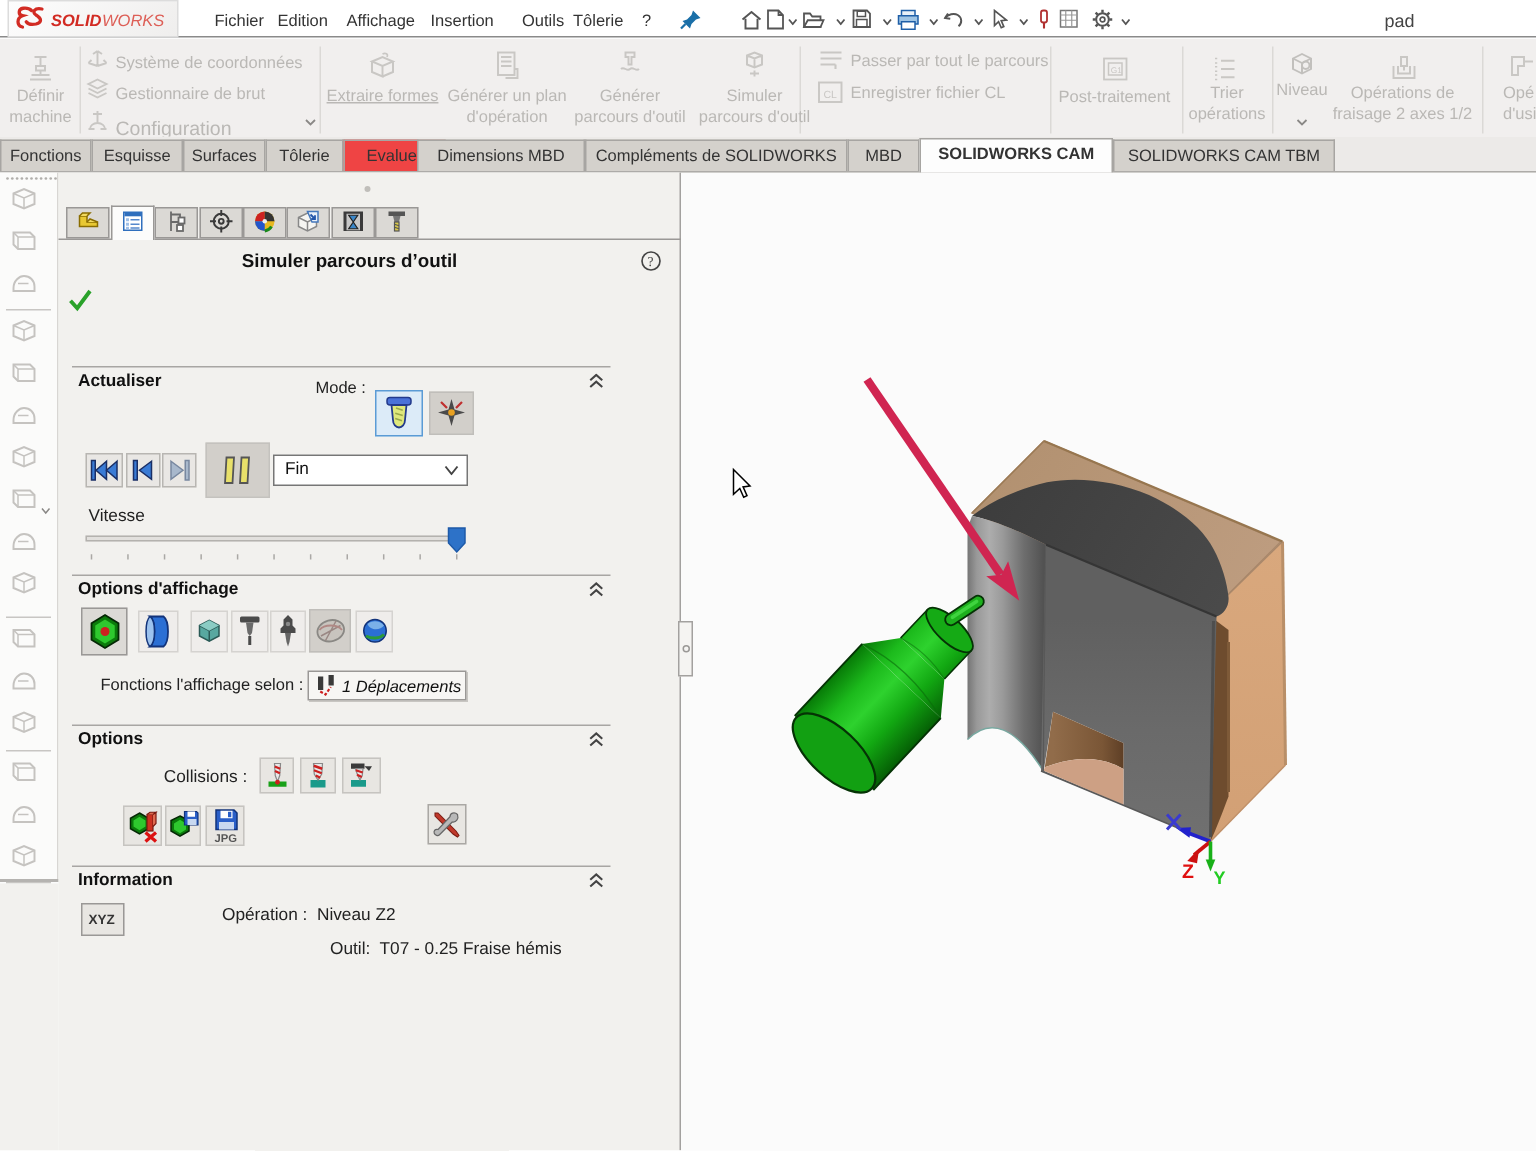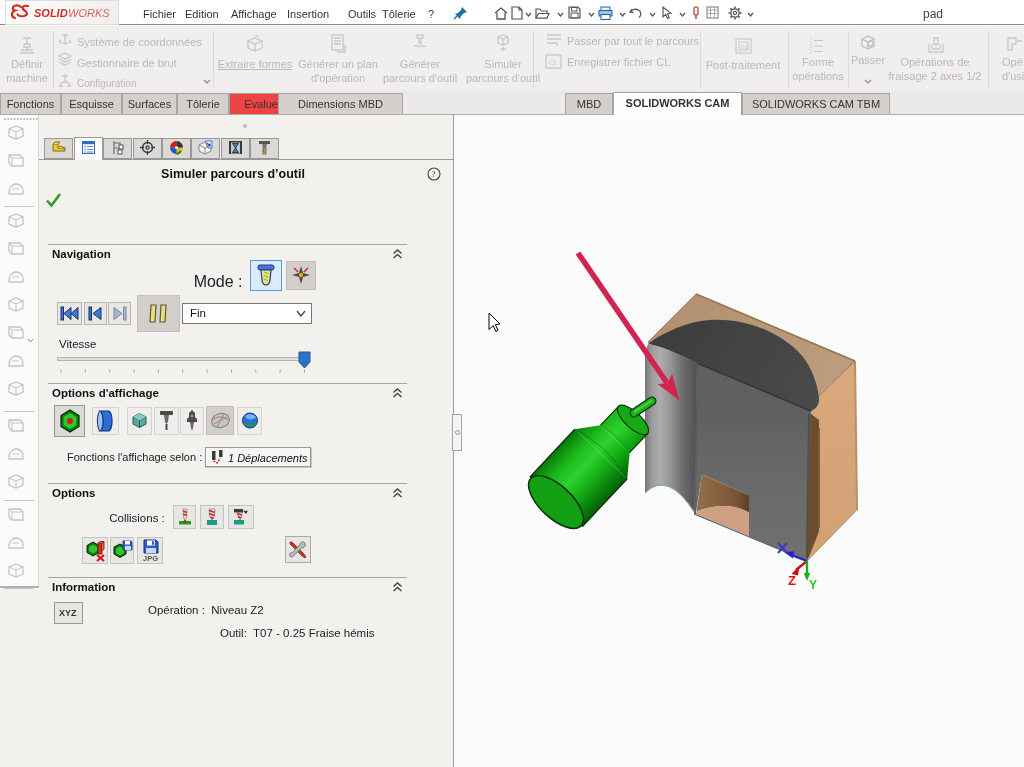--- a/index.html
+++ b/index.html
@@ -119,21 +119,21 @@
         <path d="M8,1 L14,4 L8,7 L2,4 Z M2,7 L8,10 L14,7 M2,10 L8,13 L14,10"></path>
       </g>
     </svg>
 <svg class="abs" style="left:57px;top:73px;" width="16" height="16" viewBox="0 0 16 16">
       <g fill="none" stroke="#c9c7c4" stroke-width="1.3">
         <path d="M8,1 L8,9 M5,3 L11,3 M8,9 C5,9 3,11 3,13 M8,9 C11,9 13,11 13,13 M2,13 L6,13 M10,13 L14,13"></path>
       </g>
     </svg>
 <div class="txt" style="left:77px;top:36px;font-size:11px;color:#bab8b5;">Système de coordonnées</div>
 <div class="txt" style="left:77px;top:57px;font-size:11px;color:#bab8b5;">Gestionnaire de brut</div>
-<div class="txt" style="left:77px;top:78px;font-size:10px;color:#bab8b5;">Configuration</div>
+<div class="txt" style="left:77px;top:78px;font-size:13px;color:#bab8b5;">Configuration</div>
 <svg class="abs" style="left:203px;top:79px;" width="8" height="5" viewBox="0 0 8 5">
       <path d="M1,1 L4,4 L7,1" fill="none" stroke="#8a8886" stroke-width="1.2"></path>
     </svg>
 <svg class="abs" style="left:245px;top:34px;" width="20" height="20" viewBox="0 0 20 20">
       <g fill="none" stroke="#c9c7c4" stroke-width="1.3">
         <path d="M3,7 L10,4 L17,7 L10,10 Z M3,7 L3,14 L10,17 L10,10 M17,7 L17,14 L10,17"></path>
         <path d="M10,2 C12,1 14,2 13,4" stroke-width="1.1"></path>
       </g>
     </svg>
     <div class="txt" style="left:255px;top:58px;transform:translateX(-50%);font-size:11px;color:#bab8b5;text-decoration:underline;">Extraire formes</div>
@@ -177,29 +177,29 @@
       <rect x="4" y="4" width="9" height="8" fill="none" stroke="#c9c7c4" stroke-width="1"></rect>
       <text x="5.5" y="10.5" font-size="5.5" fill="#c9c7c4" font-family="Liberation Sans">G1</text>
     </svg>
 <div class="txt" style="left:743px;top:59px;transform:translateX(-50%);font-size:11px;color:#bab8b5;">Post-traitement</div>
 <svg class="abs" style="left:808px;top:38px;" width="17" height="16" viewBox="0 0 17 16">
       <g fill="none" stroke="#c9c7c4" stroke-width="1.2">
         <path d="M6,2.5 L15,2.5 M6,8 L15,8 M6,13.5 L15,13.5"></path>
         <path d="M2,1 L3.5,1 M2,4 L3.5,4 M2,6.5 L3.5,6.5 M2,9.5 L3.5,9.5 M2,12 L3.5,12 M2,15 L3.5,15" stroke-width="1"></path>
       </g>
     </svg>
-<div class="txt" style="left:818px;top:56px;transform:translateX(-50%);font-size:11px;color:#bab8b5;">Forme</div>
+<div class="txt" style="left:818px;top:56px;transform:translateX(-50%);font-size:11px;color:#bab8b5;">Trier</div>
 <div class="txt" style="left:818px;top:70px;transform:translateX(-50%);font-size:11px;color:#bab8b5;">opérations</div>
 <svg class="abs" style="left:858px;top:33px;" width="20" height="20" viewBox="0 0 20 20">
       <g fill="none" stroke="#c2c0bd" stroke-width="1.3">
         <path d="M4,6 L10,3 L16,6 L16,13 L10,16 L4,13 Z M4,6 L10,9 L16,6 M10,9 L10,16"></path>
         <circle cx="12.5" cy="10.5" r="2.5"></circle>
       </g>
     </svg>
-<div class="txt" style="left:868px;top:54px;transform:translateX(-50%);font-size:11px;color:#bab8b5;">Passer</div>
+<div class="txt" style="left:868px;top:54px;transform:translateX(-50%);font-size:11px;color:#bab8b5;">Niveau</div>
 <svg class="abs" style="left:864px;top:79px;" width="8" height="5" viewBox="0 0 8 5">
       <path d="M1,1 L4,4 L7,1" fill="none" stroke="#8a8886" stroke-width="1.2"></path>
     </svg>
 <svg class="abs" style="left:927px;top:36px;" width="18" height="18" viewBox="0 0 18 18">
       <g fill="none" stroke="#c9c7c4" stroke-width="1.3">
         <path d="M2,8 L2,16 L16,16 L16,8 M5,8 L5,13 L13,13 L13,8 M7,2 L11,2 L11,8 L7,8 Z M9,8 L9,11"></path>
       </g>
     </svg>
 <div class="txt" style="left:935px;top:56px;transform:translateX(-50%);font-size:11px;color:#bab8b5;">Opérations de</div>
 <div class="txt" style="left:935px;top:70px;transform:translateX(-50%);font-size:11px;color:#bab8b5;">fraisage 2 axes 1/2</div>
@@ -209,21 +209,22 @@
       </g>
     </svg>
 <div class="txt" style="left:1002px;top:56px;font-size:11px;color:#bab8b5;">Opé</div>
 <div class="txt" style="left:1002px;top:70px;font-size:11px;color:#bab8b5;">d'usina</div>
 <div class="abs" style="left:0;top:91px;width:1024px;height:24px;background:#eceae8;border-bottom:1px solid #adaba8;"></div>
 <div class="abs" style="left:0px;top:93px;width:61px;height:21px;background:#d4d1cc;border:1px solid #a7a5a2;border-bottom:none;z-index:1;text-align:center;font-size:11px;font-weight:normal;color:#333;line-height:20px;">Fonctions</div>
 <div class="abs" style="left:61px;top:93px;width:61px;height:21px;background:#d4d1cc;border:1px solid #a7a5a2;border-bottom:none;z-index:1;text-align:center;font-size:11px;font-weight:normal;color:#333;line-height:20px;">Esquisse</div>
 <div class="abs" style="left:122px;top:93px;width:55px;height:21px;background:#d4d1cc;border:1px solid #a7a5a2;border-bottom:none;z-index:1;text-align:center;font-size:11px;font-weight:normal;color:#333;line-height:20px;">Surfaces</div>
 <div class="abs" style="left:177px;top:93px;width:52px;height:21px;background:#d4d1cc;border:1px solid #a7a5a2;border-bottom:none;z-index:1;text-align:center;font-size:11px;font-weight:normal;color:#333;line-height:20px;">Tôlerie</div>
 <div class="abs" style="left:229px;top:93px;width:68px;height:21px;background:#ef4444;border:1px solid #a7a5a2;border-bottom:none;z-index:1;text-align:center;font-size:11px;font-weight:normal;color:#333;line-height:20px;">Evaluer</div>
-<div class="abs" style="left:278px;top:93px;width:125px;height:21px;background:#d4d1cc;border:1px solid #a7a5a2;border-bottom:none;z-index:1;text-align:center;font-size:11px;font-weight:normal;color:#333;line-height:20px;">Dimensions MBD</div>
+<div class="abs" style="left:278px;top:93px;width:112px;height:21px;background:#d4d1cc;border:1px solid #a7a5a2;border-bottom:none;z-index:1;text-align:center;font-size:11px;font-weight:normal;color:#333;line-height:20px;">Dimensions MBD</div>
+<div class="abs" style="left:390px;top:93px;width:175px;height:21px;background:#d4d1cc;border:1px solid #a7a5a2;border-bottom:none;z-index:1;text-align:center;font-size:11px;font-weight:normal;color:#333;line-height:20px;">Compléments de SOLIDWORKS</div>
 <div class="abs" style="left:565px;top:93px;width:48px;height:21px;background:#d4d1cc;border:1px solid #a7a5a2;border-bottom:none;z-index:1;text-align:center;font-size:11px;font-weight:normal;color:#333;line-height:20px;">MBD</div>
 <div class="abs" style="left:613px;top:92px;width:129px;height:23px;background:#fdfdfd;border:1px solid #a7a5a2;border-bottom:none;z-index:3;text-align:center;font-size:11px;font-weight:bold;color:#333;line-height:20px;">SOLIDWORKS CAM</div>
 <div class="abs" style="left:742px;top:93px;width:148px;height:21px;background:#d4d1cc;border:1px solid #a7a5a2;border-bottom:none;z-index:1;text-align:center;font-size:11px;font-weight:normal;color:#333;line-height:20px;">SOLIDWORKS CAM TBM</div>
 <div class="abs" style="left:0;top:115px;width:39px;height:473px;background:#fbfbfa;border-right:1px solid #d8d6d3;"></div>
 <svg class="abs" style="left:2px;top:117px;" width="38" height="5" viewBox="0 0 38 5">
       <circle cx="3.0" cy="2" r="0.9" fill="#b0aeab"></circle>
       <circle cx="6.2" cy="2" r="0.9" fill="#b0aeab"></circle>
       <circle cx="9.4" cy="2" r="0.9" fill="#b0aeab"></circle>
       <circle cx="12.600000000000001" cy="2" r="0.9" fill="#b0aeab"></circle>
       <circle cx="15.8" cy="2" r="0.9" fill="#b0aeab"></circle>
@@ -423,27 +424,27 @@
     </svg>
 <div class="txt" style="left:233px;top:167px;transform:translateX(-50%);font-size:12.5px;font-weight:bold;color:#111;">Simuler parcours d’outil</div>
 <svg class="abs" style="left:427px;top:167px;" width="14" height="14" viewBox="0 0 14 14">
       <circle cx="7" cy="7" r="6" fill="none" stroke="#444" stroke-width="1.1"></circle>
       <text x="4.6" y="10" font-size="9" fill="#444" font-family="Liberation Serif">?</text>
     </svg>
 <svg class="abs" style="left:45px;top:192px;" width="17" height="16" viewBox="0 0 17 16">
       <path d="M2,8.5 L6.5,13.5 L15,2" fill="none" stroke="#2aa22a" stroke-width="2.6"></path>
     </svg>
 <div class="abs" style="left:48px;top:244px;width:359px;height:1px;background:#a8a6a3;"></div>
-    <div class="txt" style="left:52px;top:248px;font-size:11.5px;font-weight:bold;color:#111;">Navigation</div>
+    <div class="txt" style="left:52px;top:248px;font-size:11.5px;font-weight:bold;color:#111;">Actualiser</div>
     <svg class="abs" style="left:392px;top:249px;" width="11" height="10" viewBox="0 0 11 10">
       <g fill="none" stroke="#444" stroke-width="1.4">
         <path d="M1.5,4.5 L5.5,1 L9.5,4.5 M1.5,9 L5.5,5.5 L9.5,9"></path>
       </g>
     </svg>
-<div class="txt" style="left:247px;top:273px;transform:translateX(-100%);font-size:16px;color:#222;">Mode :&nbsp;</div>
+<div class="txt" style="left:247px;top:253px;transform:translateX(-100%);font-size:11px;color:#222;">Mode :&nbsp;</div>
 <div class="abs" style="left:250px;top:260px;width:32px;height:31px;background:#dcebf8;border:1px solid #5b9bd5;"></div>
 <svg class="abs" style="left:256px;top:264px;" width="20" height="23" viewBox="0 0 20 23">
       <rect x="2" y="1" width="16" height="5" rx="2" fill="#4a72d8" stroke="#233a8c" stroke-width="1"></rect>
       <path d="M5,6 L15,6 L14,16 C14,19 12,21 10,21 C8,21 6,19 6,16 Z" fill="#dfe87c" stroke="#233a8c" stroke-width="1.2"></path>
       <path d="M8,8 L12.5,9.5 M7.5,11.5 L12.5,13 M7.5,15 L12,16.5" stroke="#9aa84a" stroke-width="1"></path>
     </svg>
 <div class="abs" style="left:286px;top:261px;width:30px;height:29px;background:#d2cfca;border:1px solid #c0beba;"></div>
 <svg class="abs" style="left:290px;top:264px;" width="22" height="22" viewBox="0 0 22 22">
       <g>
         <path d="M11,2 L13,9 L20,11 L13,13 L11,20 L9,13 L2,11 L9,9 Z" fill="#4a4a4a"></path>

